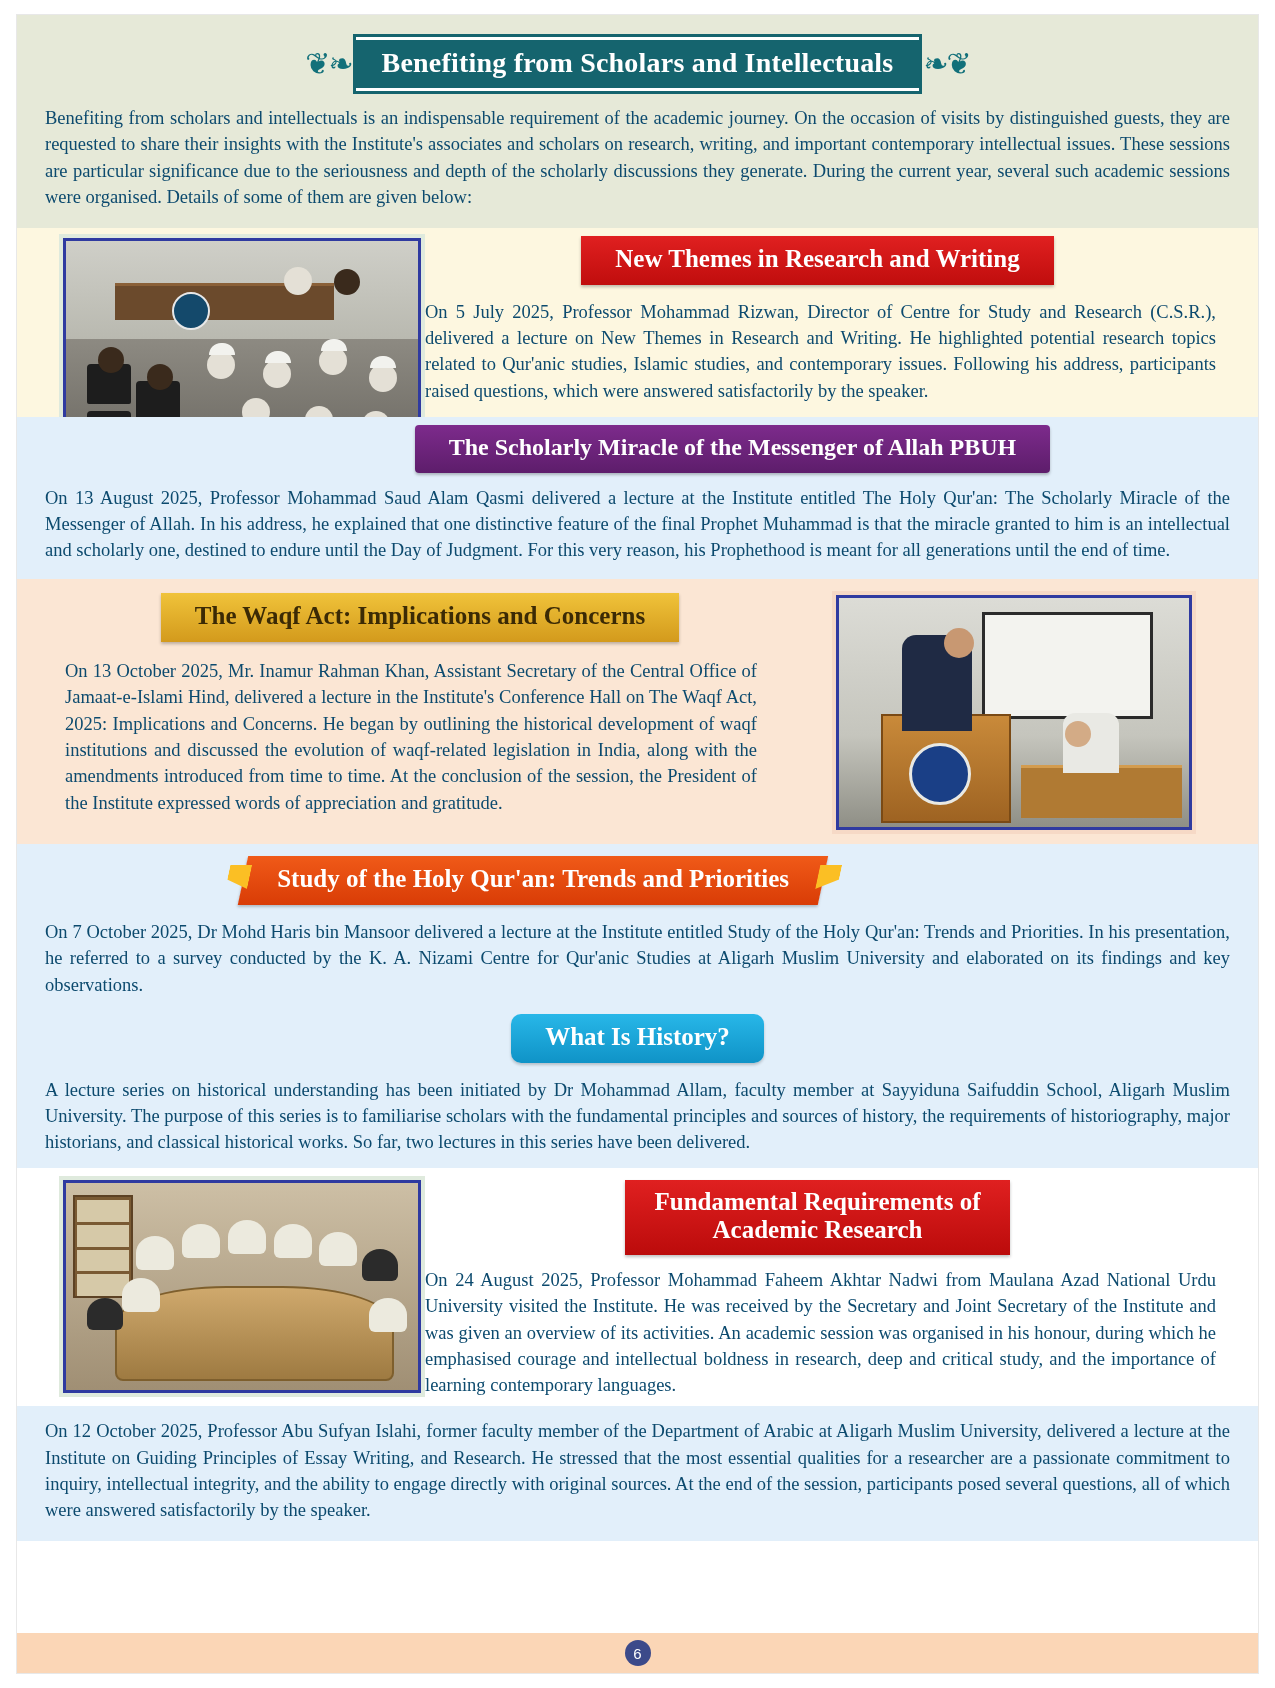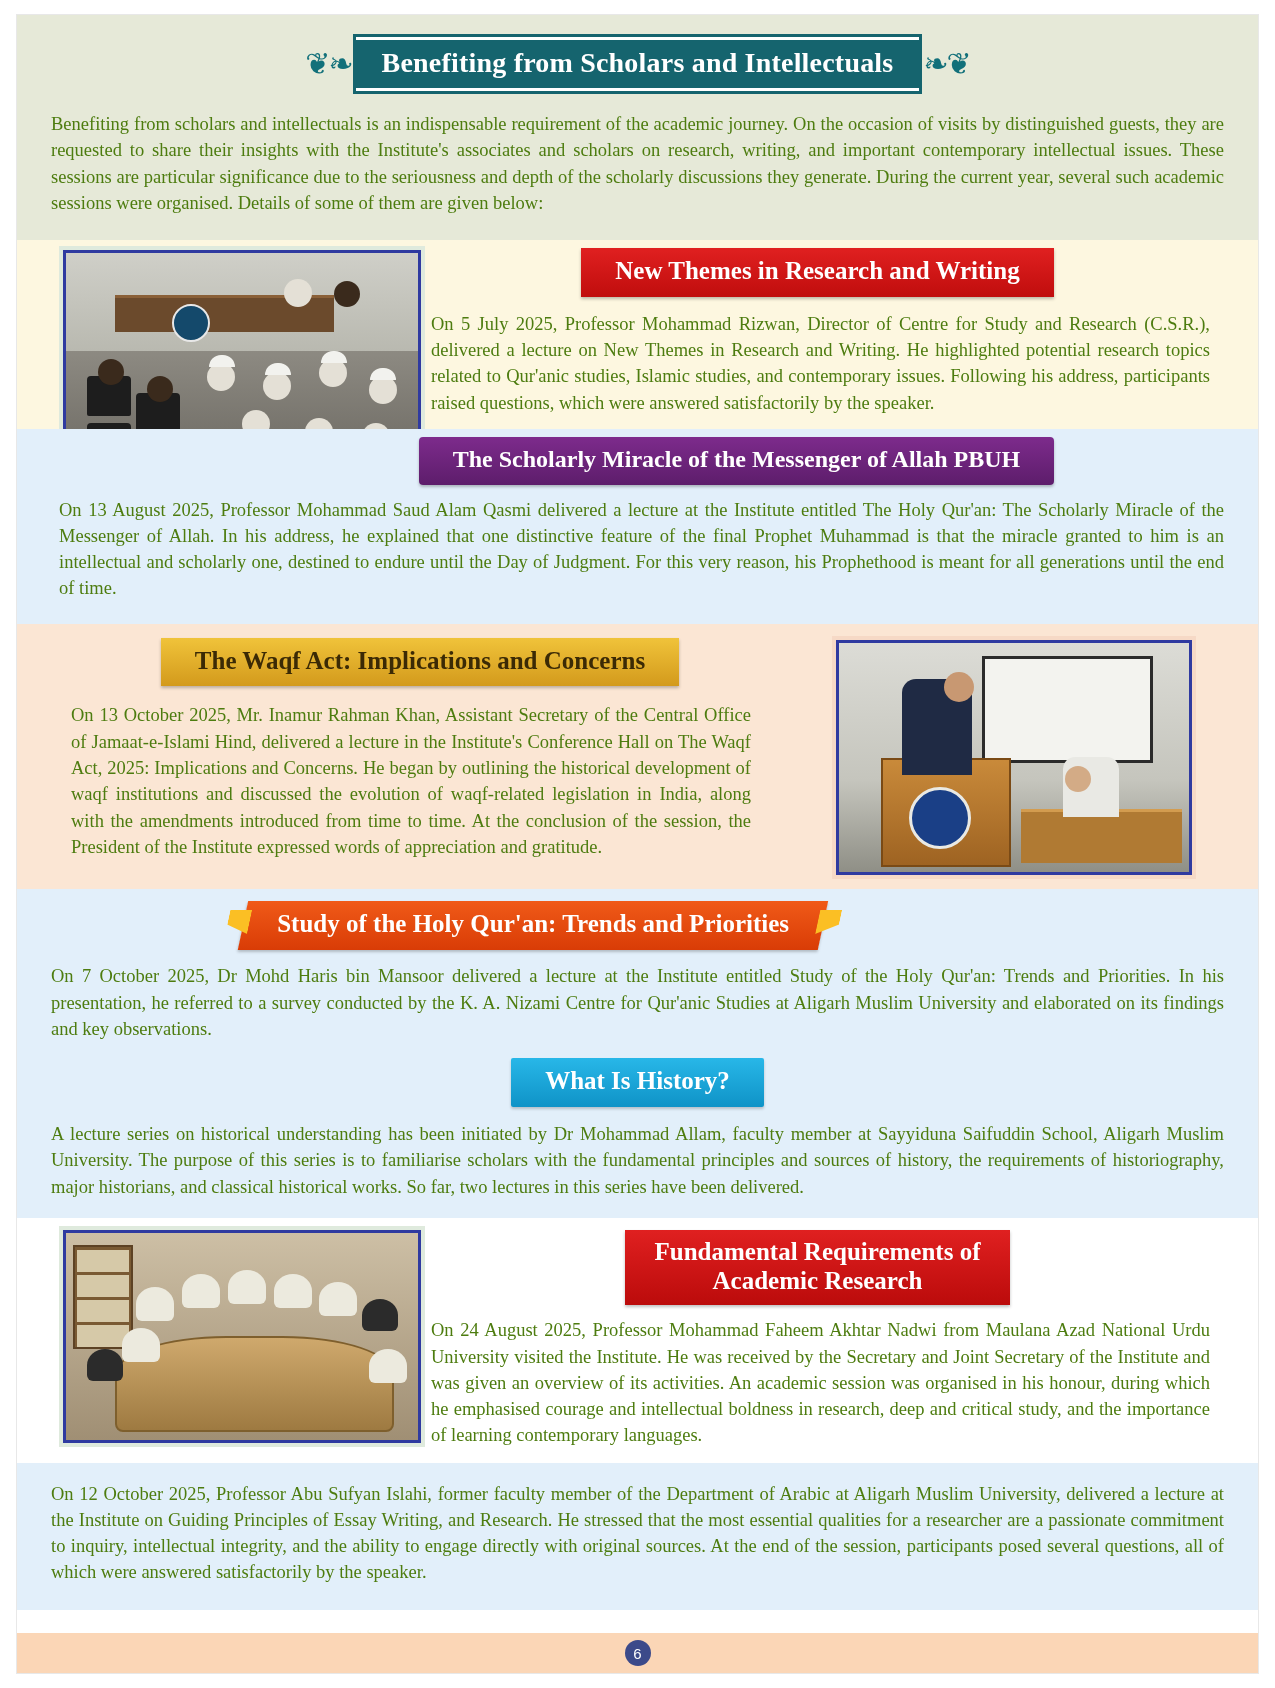--- a/index.html
+++ b/index.html
@@ -38,23 +38,23 @@
   .band-cream  { background: #fdf7e0; }
   .band-blue   { background: #e2effa; }
   .band-peach  { background: #fbe6d4; }
   .band-white  { background: #ffffff; }
 
   
   .para {
     font-family: "Liberation Serif", serif;
     font-size: 18.5px;
     line-height: 1.42;
-    color: #4d7c0f;
+    color: #0c4a6e;
     text-align: justify;
-    margin: 8px;
+    margin: 2px;
   }
 
   
   .main-head-wrap {
     display: flex;
     align-items: center;
     justify-content: center;
     padding: 22px 0 12px 0;
   }
   .orn {
@@ -143,21 +143,21 @@
   }
   .rib-orange > span { display:inline-block; transform: skewX(12deg); }
   .rib-orange::before { left:-16px; top:9px; height:24px; background:#fbbf24; clip-path: polygon(0 0,100% 0,100% 100%,0 60%); }
   .rib-orange::after  { right:-16px; top:9px; height:24px; background:#fbbf24; clip-path: polygon(0 0,100% 0,100% 60%,0 100%); }
 
   
   .rib-cyan {
     background: linear-gradient(180deg,#28b7e8 0%, #0f93c7 100%);
     color: #fff;
     font-size: 25px;
-    border-radius: 2px;
+    border-radius: 10px;
     box-shadow: 0 2px 3px rgba(0,0,0,.2);
   }
   .rib-cyan::before, .rib-cyan::after { display:none; }
 
   
   .rib-red2 {
     background: linear-gradient(180deg,#e02020 0%, #bb0b0b 100%);
     white-space: normal;
     font-size: 25px;
     padding: 8px 30px 10px 30px;
@@ -278,21 +278,21 @@
         </div>
         <div style="flex:1; padding-right:40px; box-sizing:border-box;">
           <div class="center" style="margin:-2px 0 14px 0;">
             <span class="ribbon rib-red">New Themes in Research and Writing</span>
           </div>
           <p class="para" style="padding-left:6px;">On 5 July 2025, Professor Mohammad Rizwan, Director of Centre for Study and Research (C.S.R.), delivered a lecture on New Themes in Research and Writing. He highlighted potential research topics related to Qur'anic studies, Islamic studies, and contemporary issues. Following his address, participants raised questions, which were answered satisfactorily by the speaker.</p>
         </div>
       </div>
     </div>
 
-    <div class="band band-blue" style="padding:8px 0 14px 8px;">
+    <div class="band band-blue" style="padding:8px 0 14px 0;">
       <div class="center" style="margin:0 0 12px 0; padding-left:190px;">
         <span class="ribbon rib-purple">The Scholarly Miracle of the Messenger of Allah PBUH</span>
       </div>
       <div class="pad">
         <p class="para">On 13 August 2025, Professor Mohammad Saud Alam Qasmi delivered a lecture at the Institute entitled The Holy Qur'an: The Scholarly Miracle of the Messenger of Allah. In his address, he explained that one distinctive feature of the final Prophet Muhammad is that the miracle granted to him is an intellectual and scholarly one, destined to endure until the Day of Judgment. For this very reason, his Prophethood is meant for all generations until the end of time.</p>
       </div>
     </div>
 
     <div class="band band-peach" style="padding:14px 8px 14px 0;">
       <div class="row">

